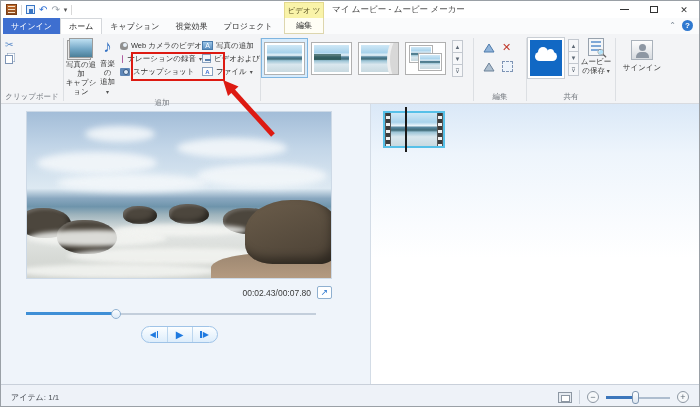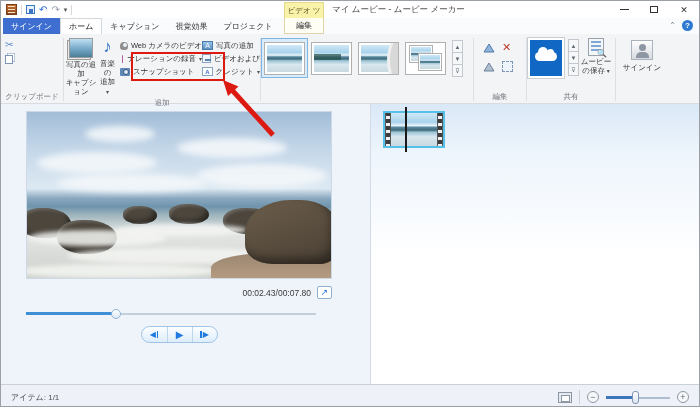--- a/index.html
+++ b/index.html
@@ -247,21 +247,21 @@
           <div class="srow">
             <span class="icon-titleA">A</span>
             <span>写真の追加</span>
           </div>
           <div class="srow">
             <span class="icon-caption"></span>
             <span>ビデオおよび</span>
           </div>
           <div class="srow">
             <span class="icon-credits">A</span>
-            <span>クレジット</span>
+            <span>ファイル</span>
             <span class="drop-arrow">▾</span>
           </div>
         </div>
       </div>
       <div class="glabel">追加</div>
     </div>
     <div class="gsep"></div>
 
     <div class="rgroup theme-grp">
       <div class="content">

